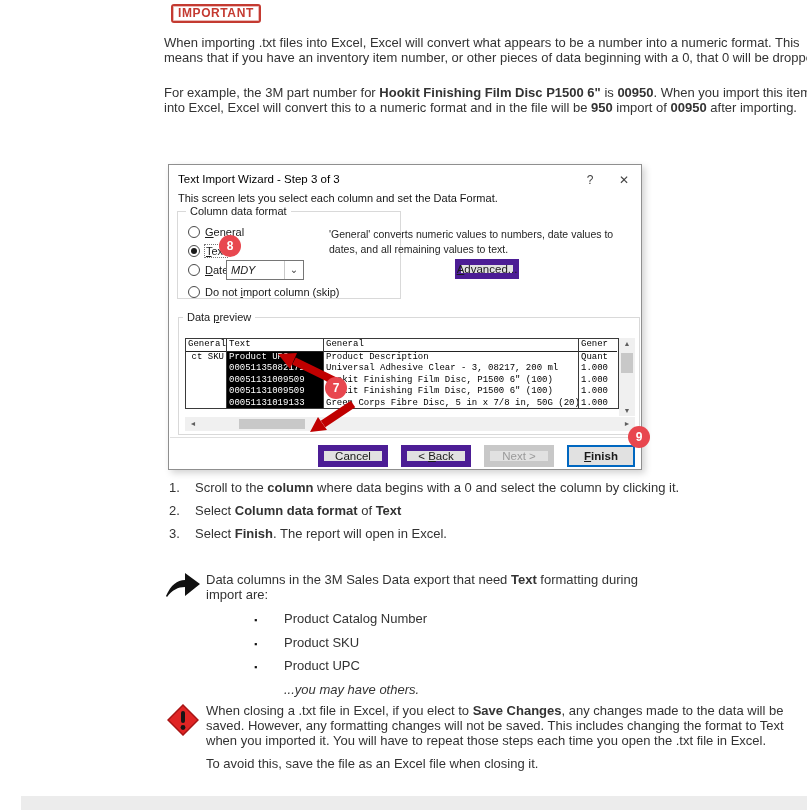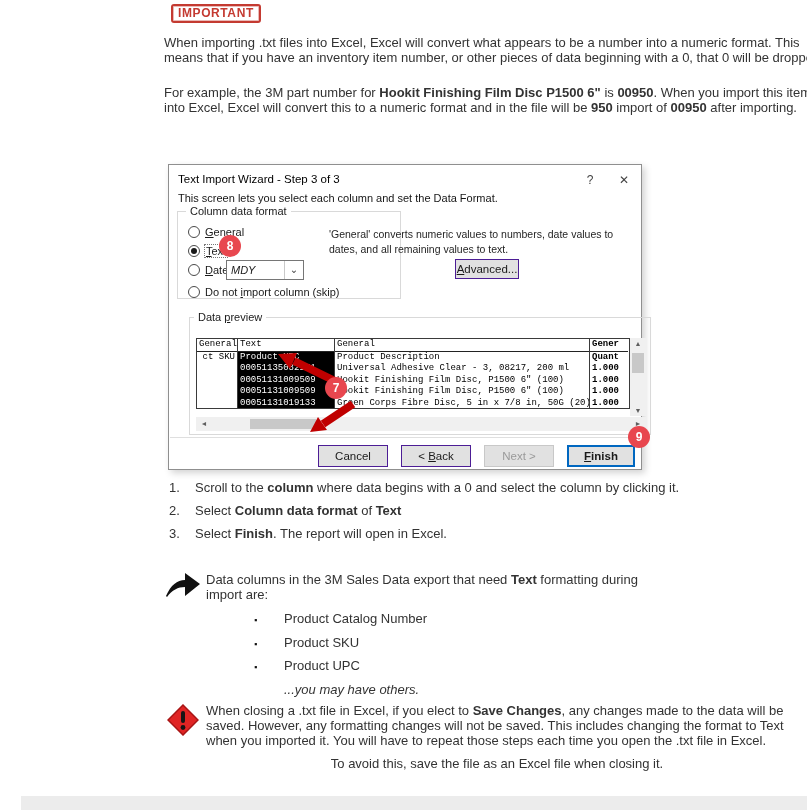--- a/index.html
+++ b/index.html
@@ -36,31 +36,31 @@
   .focus-box{outline:1px dotted #777;padding:0 1px;}
   .r-general{left:10px;top:14px;}
   .r-text{left:10px;top:33px;}
   .r-date{left:10px;top:52px;}
   .r-skip{left:10px;top:74px;}
   .combo{position:absolute;left:48px;top:48px;width:78px;height:20px;border:1px solid #767676;
          background:#fff;box-sizing:border-box;display:flex;align-items:center;font-style:italic;}
   .combo-val{flex:1;padding-left:4px;}
   .combo-arrow{width:18px;text-align:center;color:#444;border-left:1px solid #c9c9c9;font-size:10px;line-height:18px;}
   .gen-help{position:absolute;left:160px;top:62px;width:312px;font-size:10.5px;line-height:15px;color:#1f1f1f;}
-  .btn{background:#e1e1e1;border:1px solid #4c1d95;box-sizing:border-box;font-size:11.5px;
+  .btn{background:#e1e1e1;border:6px solid #4c1d95;box-sizing:border-box;font-size:11.5px;
        color:#1a1a1a;display:flex;align-items:center;justify-content:center;font-family:inherit;}
   .advanced{position:absolute;left:286px;top:94px;width:64px;height:20px;}
-  .pv-frame{position:absolute;left:20px;top:152px;width:462px;height:118px;border:1px solid #d9d9d9;box-sizing:border-box;}
+  .pv-frame{position:absolute;left:9px;top:152px;width:462px;height:118px;border:1px solid #d9d9d9;box-sizing:border-box;}
   .pv-legend{position:absolute;left:4px;top:-7px;background:#fff;padding:0 4px;}
   .ptable{position:absolute;left:6px;top:20px;width:432px;height:69px;border:1px solid #3a3a3a;
           box-sizing:content-box;display:flex;font-family:"Liberation Mono","DejaVu Sans Mono",monospace;
           font-size:9px;line-height:11.5px;color:#000;background:#fff;}
   .pcol{overflow:hidden;box-sizing:border-box;}
   .pcol+.pcol{border-left:1px solid #3a3a3a;}
-  .c1{width:40px;} .c2{width:97px;} .c3{width:255px;} .c4{width:39px;font-weight:bold;}
+  .c1{width:40px;} .c2{width:97px;} .c3{width:255px;} .c4{width:39px;}
   .prow{height:11.5px;white-space:pre;overflow:hidden;padding:0 2px;}
   .pfmt{border-bottom:1px solid #222;}
   .c1 .prow{text-align:right;}
   .c1 .pfmt{text-align:left;}
   .sel{background:#000;color:#fff;}
   .vscroll{position:absolute;left:440px;top:20px;width:16px;height:78px;background:#f0f0f0;}
   .hscroll{position:absolute;left:6px;top:99px;width:450px;height:14px;background:#f0f0f0;}
   .sbtn{position:absolute;color:#5f5f5f;font-size:7px;text-align:center;}
   .vthumb{position:absolute;left:2px;top:15px;width:12px;height:20px;background:#c8c8c8;}
   .hthumb{position:absolute;left:54px;top:2px;width:66px;height:10px;background:#c8c8c8;}
@@ -82,21 +82,21 @@
   .step{display:flex;margin-bottom:8.5px;}
   .stepnum{width:26px;flex:none;}
   .note-icon{position:absolute;left:143px;top:571px;}
   .note{position:absolute;left:185px;top:572px;width:468px;font-size:13px;line-height:15px;color:#333;}
   .bullets{margin-top:9px;}
   .bullet-row{display:flex;margin-bottom:6.5px;align-items:baseline;}
   .sq{width:30px;flex:none;padding-left:48px;font-size:9px;color:#111;}
   .more{padding-left:78px;margin-top:2px;}
   .warn-icon{position:absolute;left:146px;top:704px;}
   .warning{position:absolute;left:185px;top:704px;width:582px;font-size:13px;line-height:14.8px;color:#333;}
-  .warning .wp2{margin-top:9px;text-align:center;}
+  .warning .wp2{margin-top:9px;}
   .bottom-strip{position:absolute;left:0;top:796px;width:807px;height:14px;background:#ececec;}
 </style>
 </head>
 <body>
 
 <div class="page">
 
   <div class="stamp">IMPORTANT</div>
 
   <div class="doc p1">

